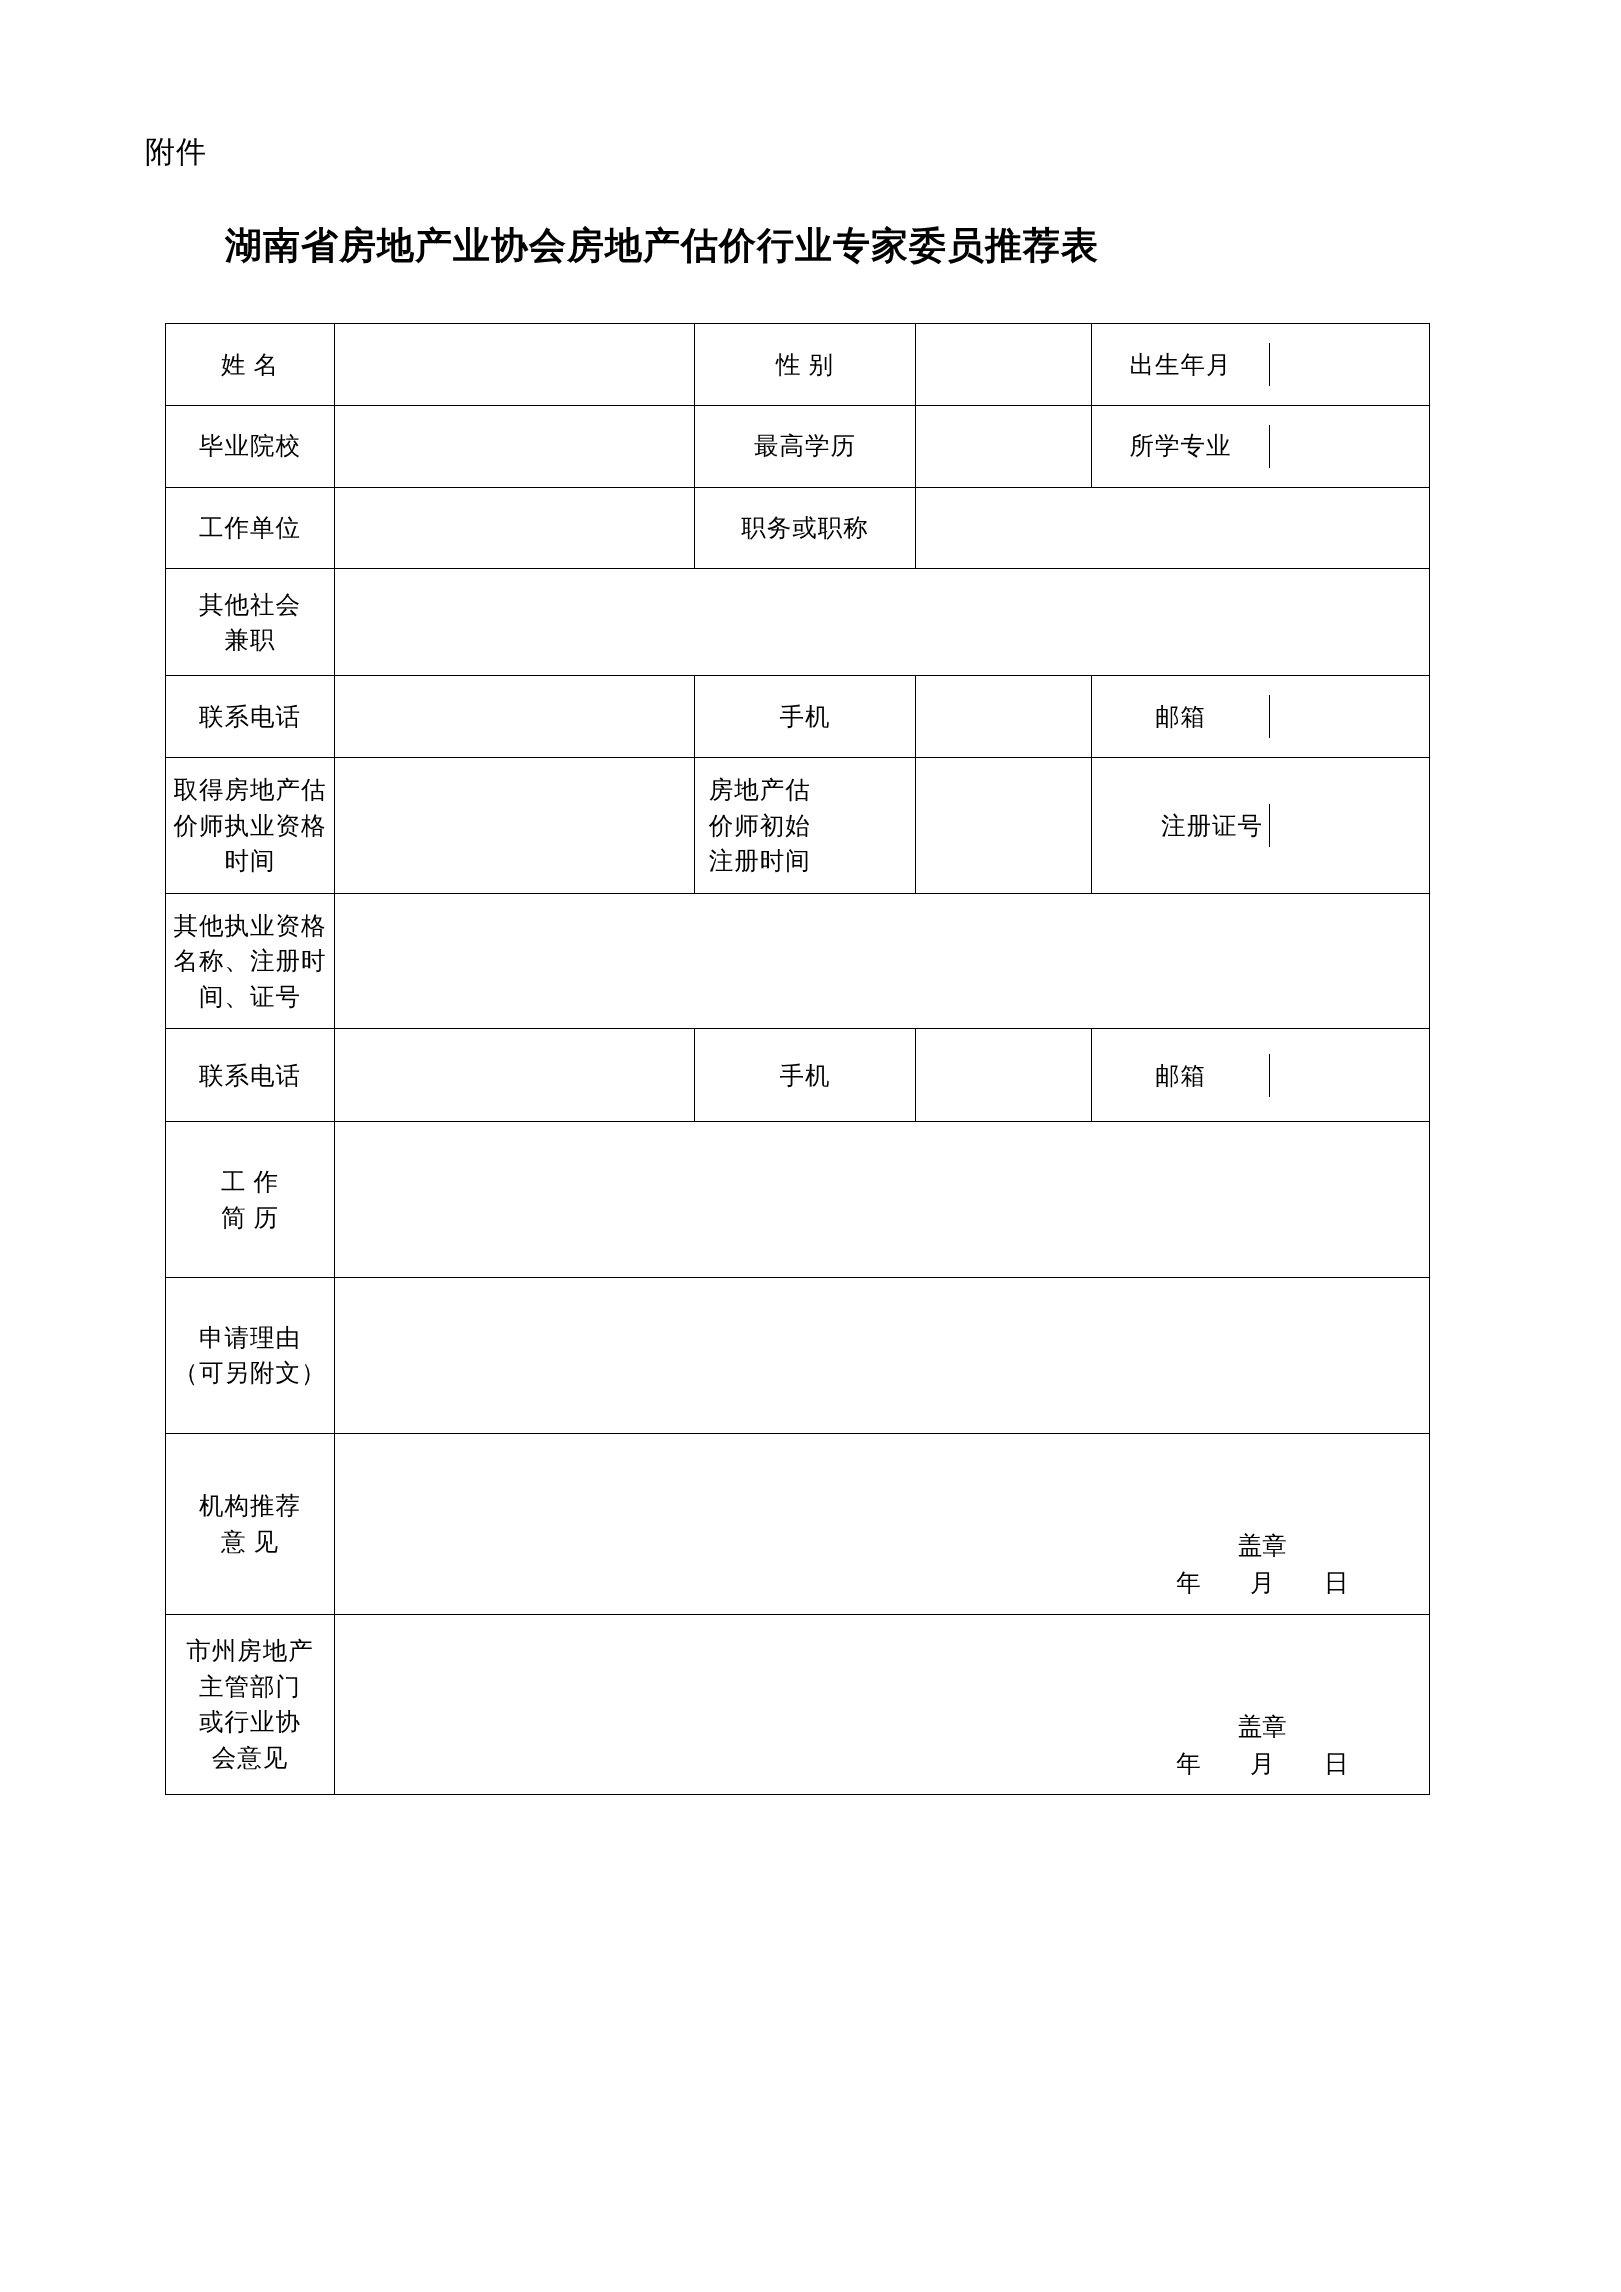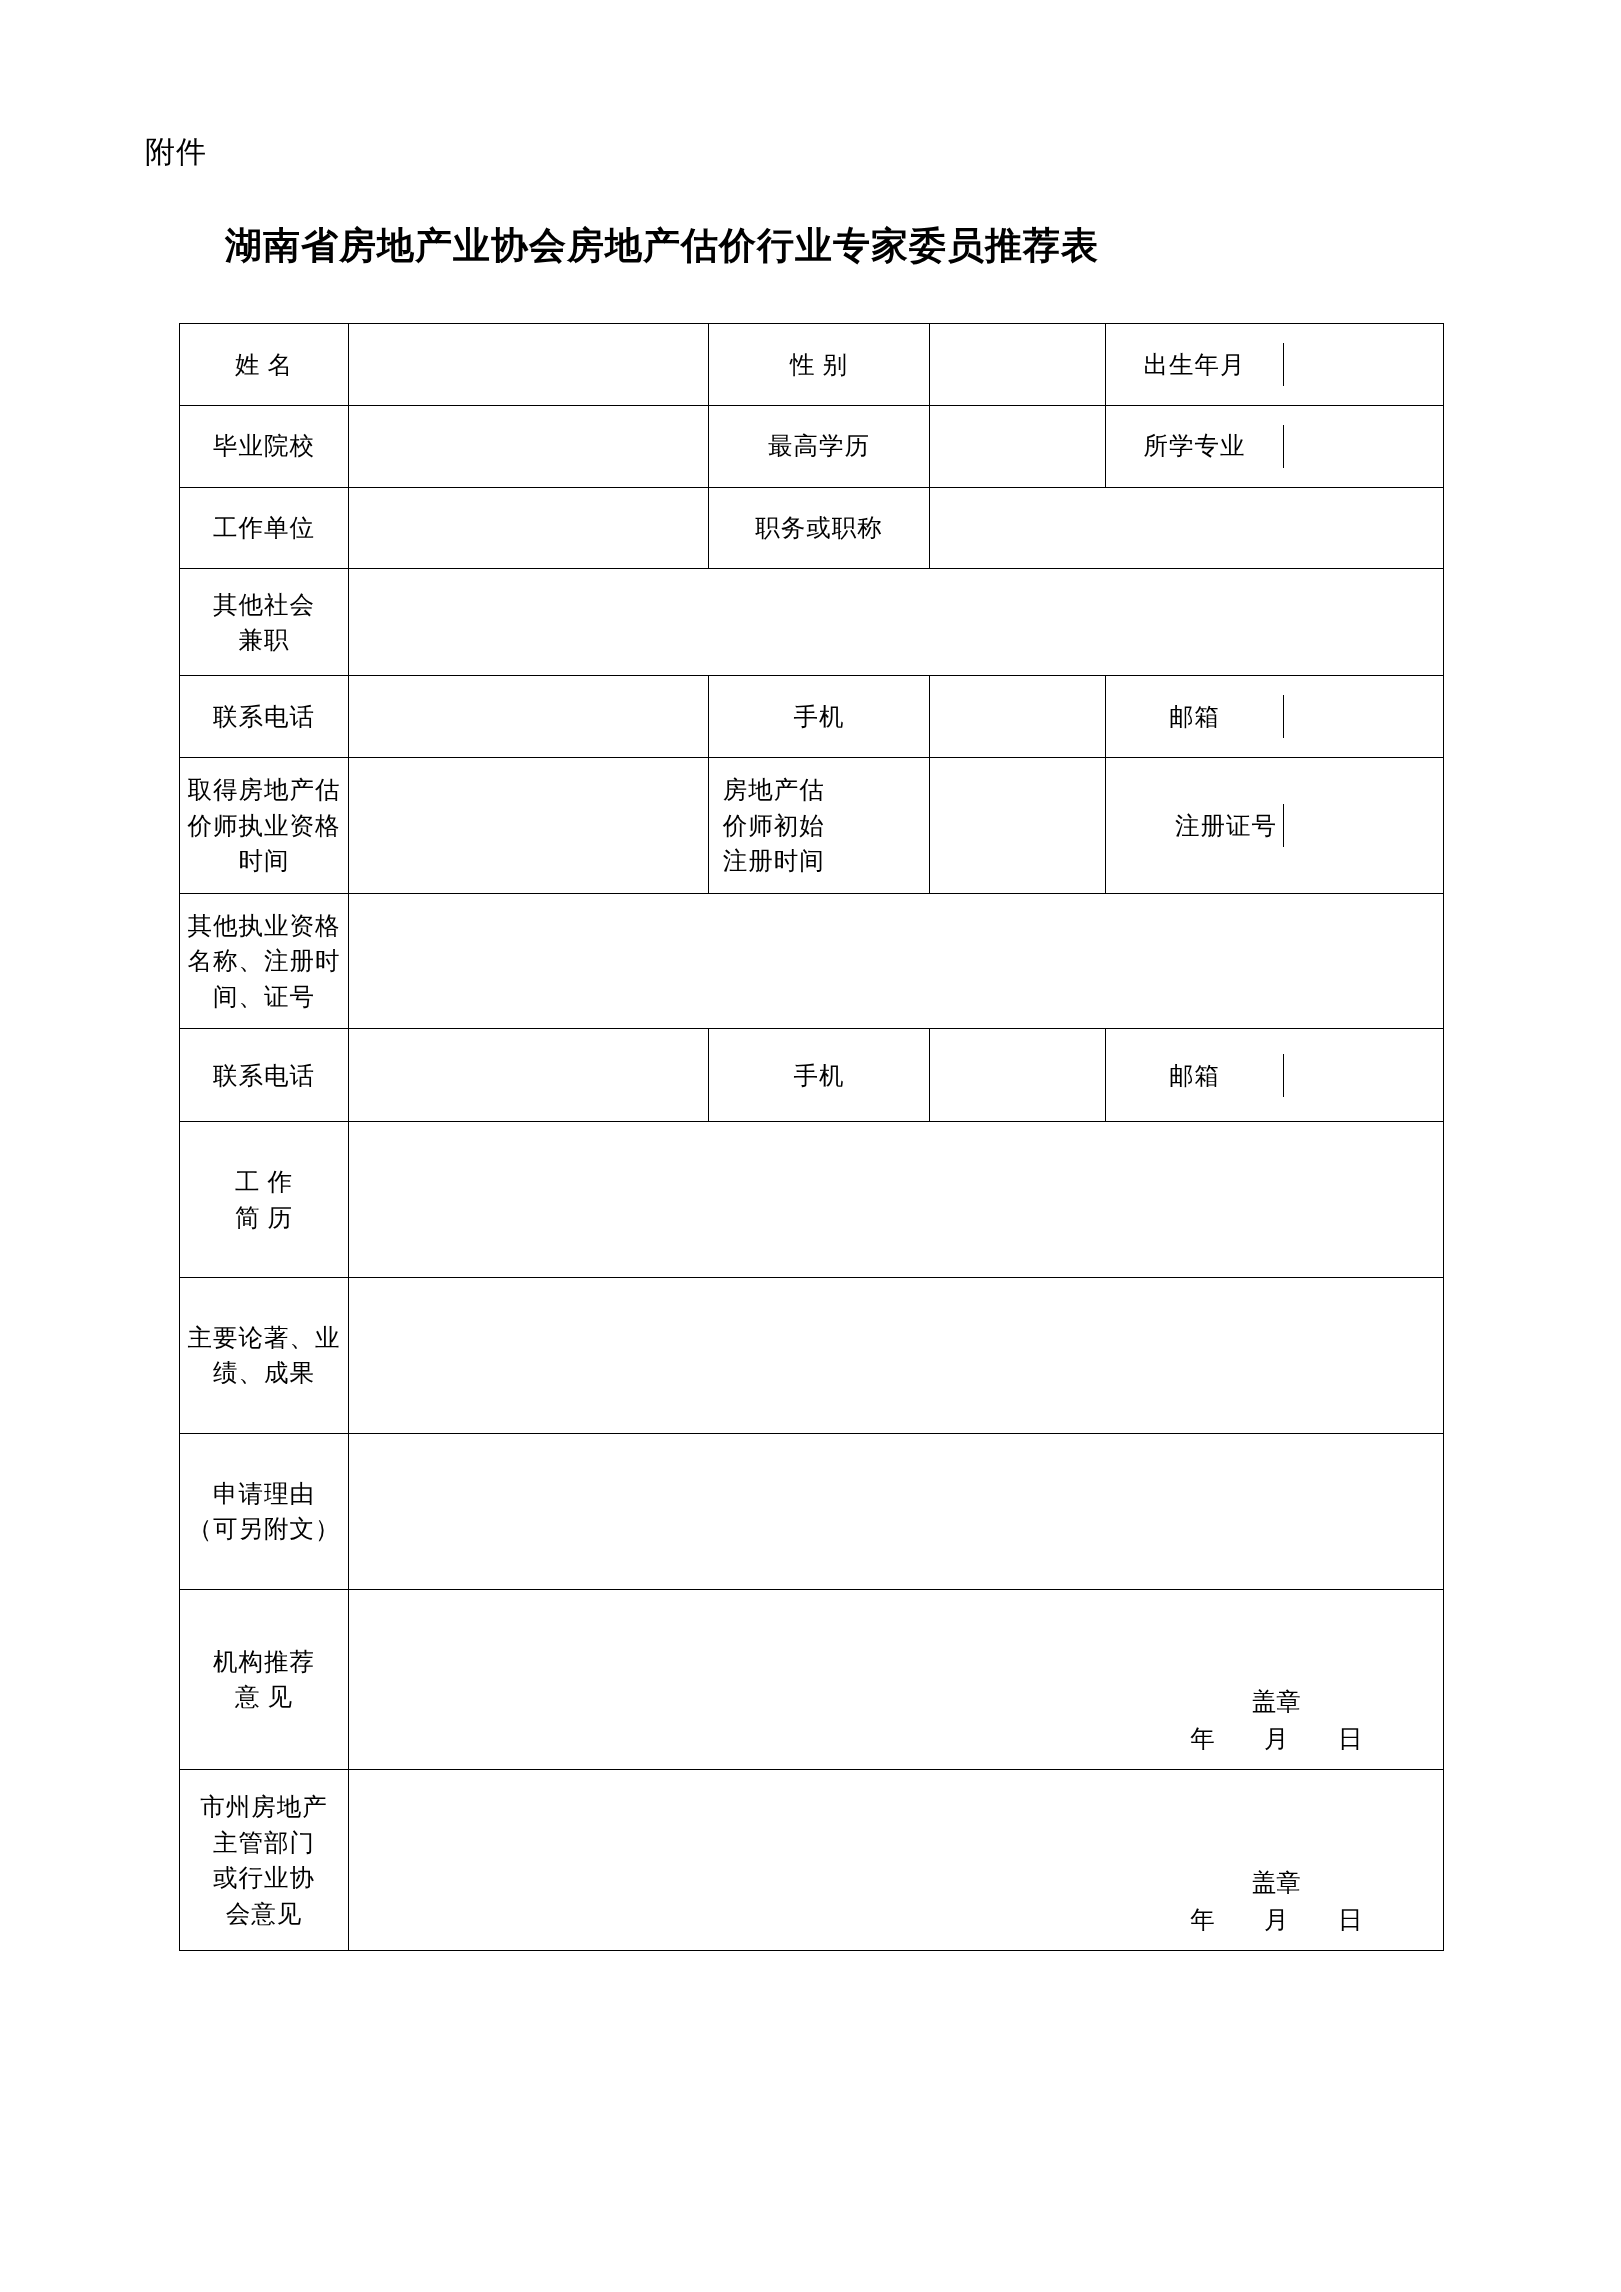--- a/index.html
+++ b/index.html
@@ -33,21 +33,21 @@
     left: 0;
     right: 0;
     top: 221px;
     text-align: center;
     font-size: 37px;
     font-weight: bold;
     letter-spacing: 1px;
   }
   table.form {
     position: absolute;
-    left: 179px;
+    left: 165px;
     top: 323px;
     width: 1264px;
     border-collapse: collapse;
     table-layout: fixed;
   }
   table.form td {
     border: 1px solid #000000;
     font-size: 24.5px;
     padding: 3.9px 5.9px;
     vertical-align: middle;
@@ -231,25 +231,20 @@
             </table>
       </td>
     </tr>
 
     <tr>
       <td class="lbl tall-150">工    作
 简    历</td>
       <td class="val" colspan="5"></td>
     </tr>
 
-    <tr>
-      <td class="lbl tall-150">主要论著、业
-绩、成果</td>
-      <td class="val" colspan="5"></td>
-    </tr>
 
     <tr>
       <td class="lbl tall-150">申请理由
 （可另附文）</td>
       <td class="val" colspan="5"></td>
     </tr>
 
     <tr>
       <td class="lbl tall-175">机构推荐
 意    见</td>

